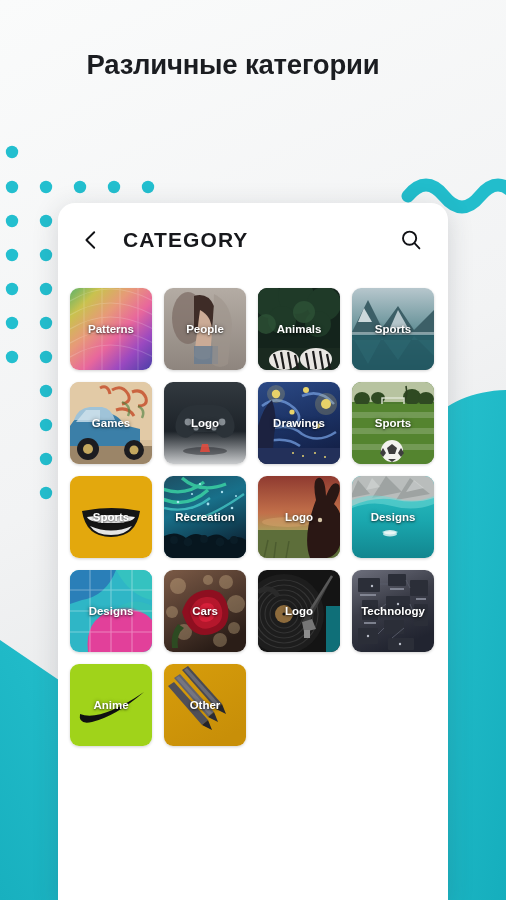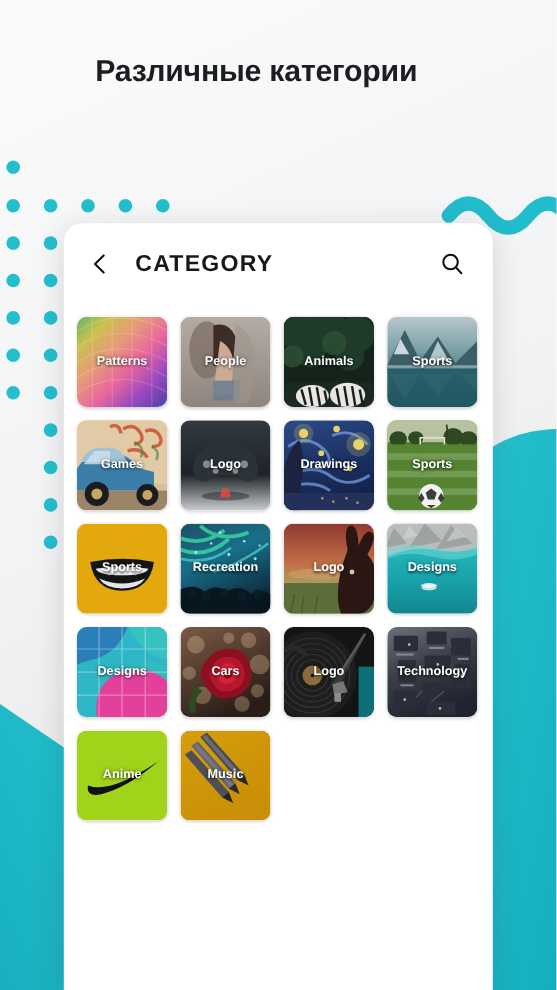--- a/index.html
+++ b/index.html
@@ -651,17 +651,17 @@
           <path d="M10 14 L16 10 L50 48 L44 53 Z" fill="#63636d"></path>
           <path d="M44 53 L50 48 L54 58 Z" fill="#2c2c33"></path>
           <path d="M4 22 L10 18 L44 56 L38 61 Z" fill="#4f4f58"></path>
           <path d="M38 61 L44 56 L48 66 Z" fill="#232329"></path>
         </g>
         <g fill="#8a8a94" opacity=".5">
           <path d="M20 6 L23 4 L56 41 L53 43 Z"></path>
             <path d="M12 14 L15 12 L48 49 L45 51 Z"></path>
         </g>
       </svg>
-      <div class="label">Music</div>
+      <div class="label">Other</div>
     </div>
 
   </div>
 </div>
 
 </body></html>

